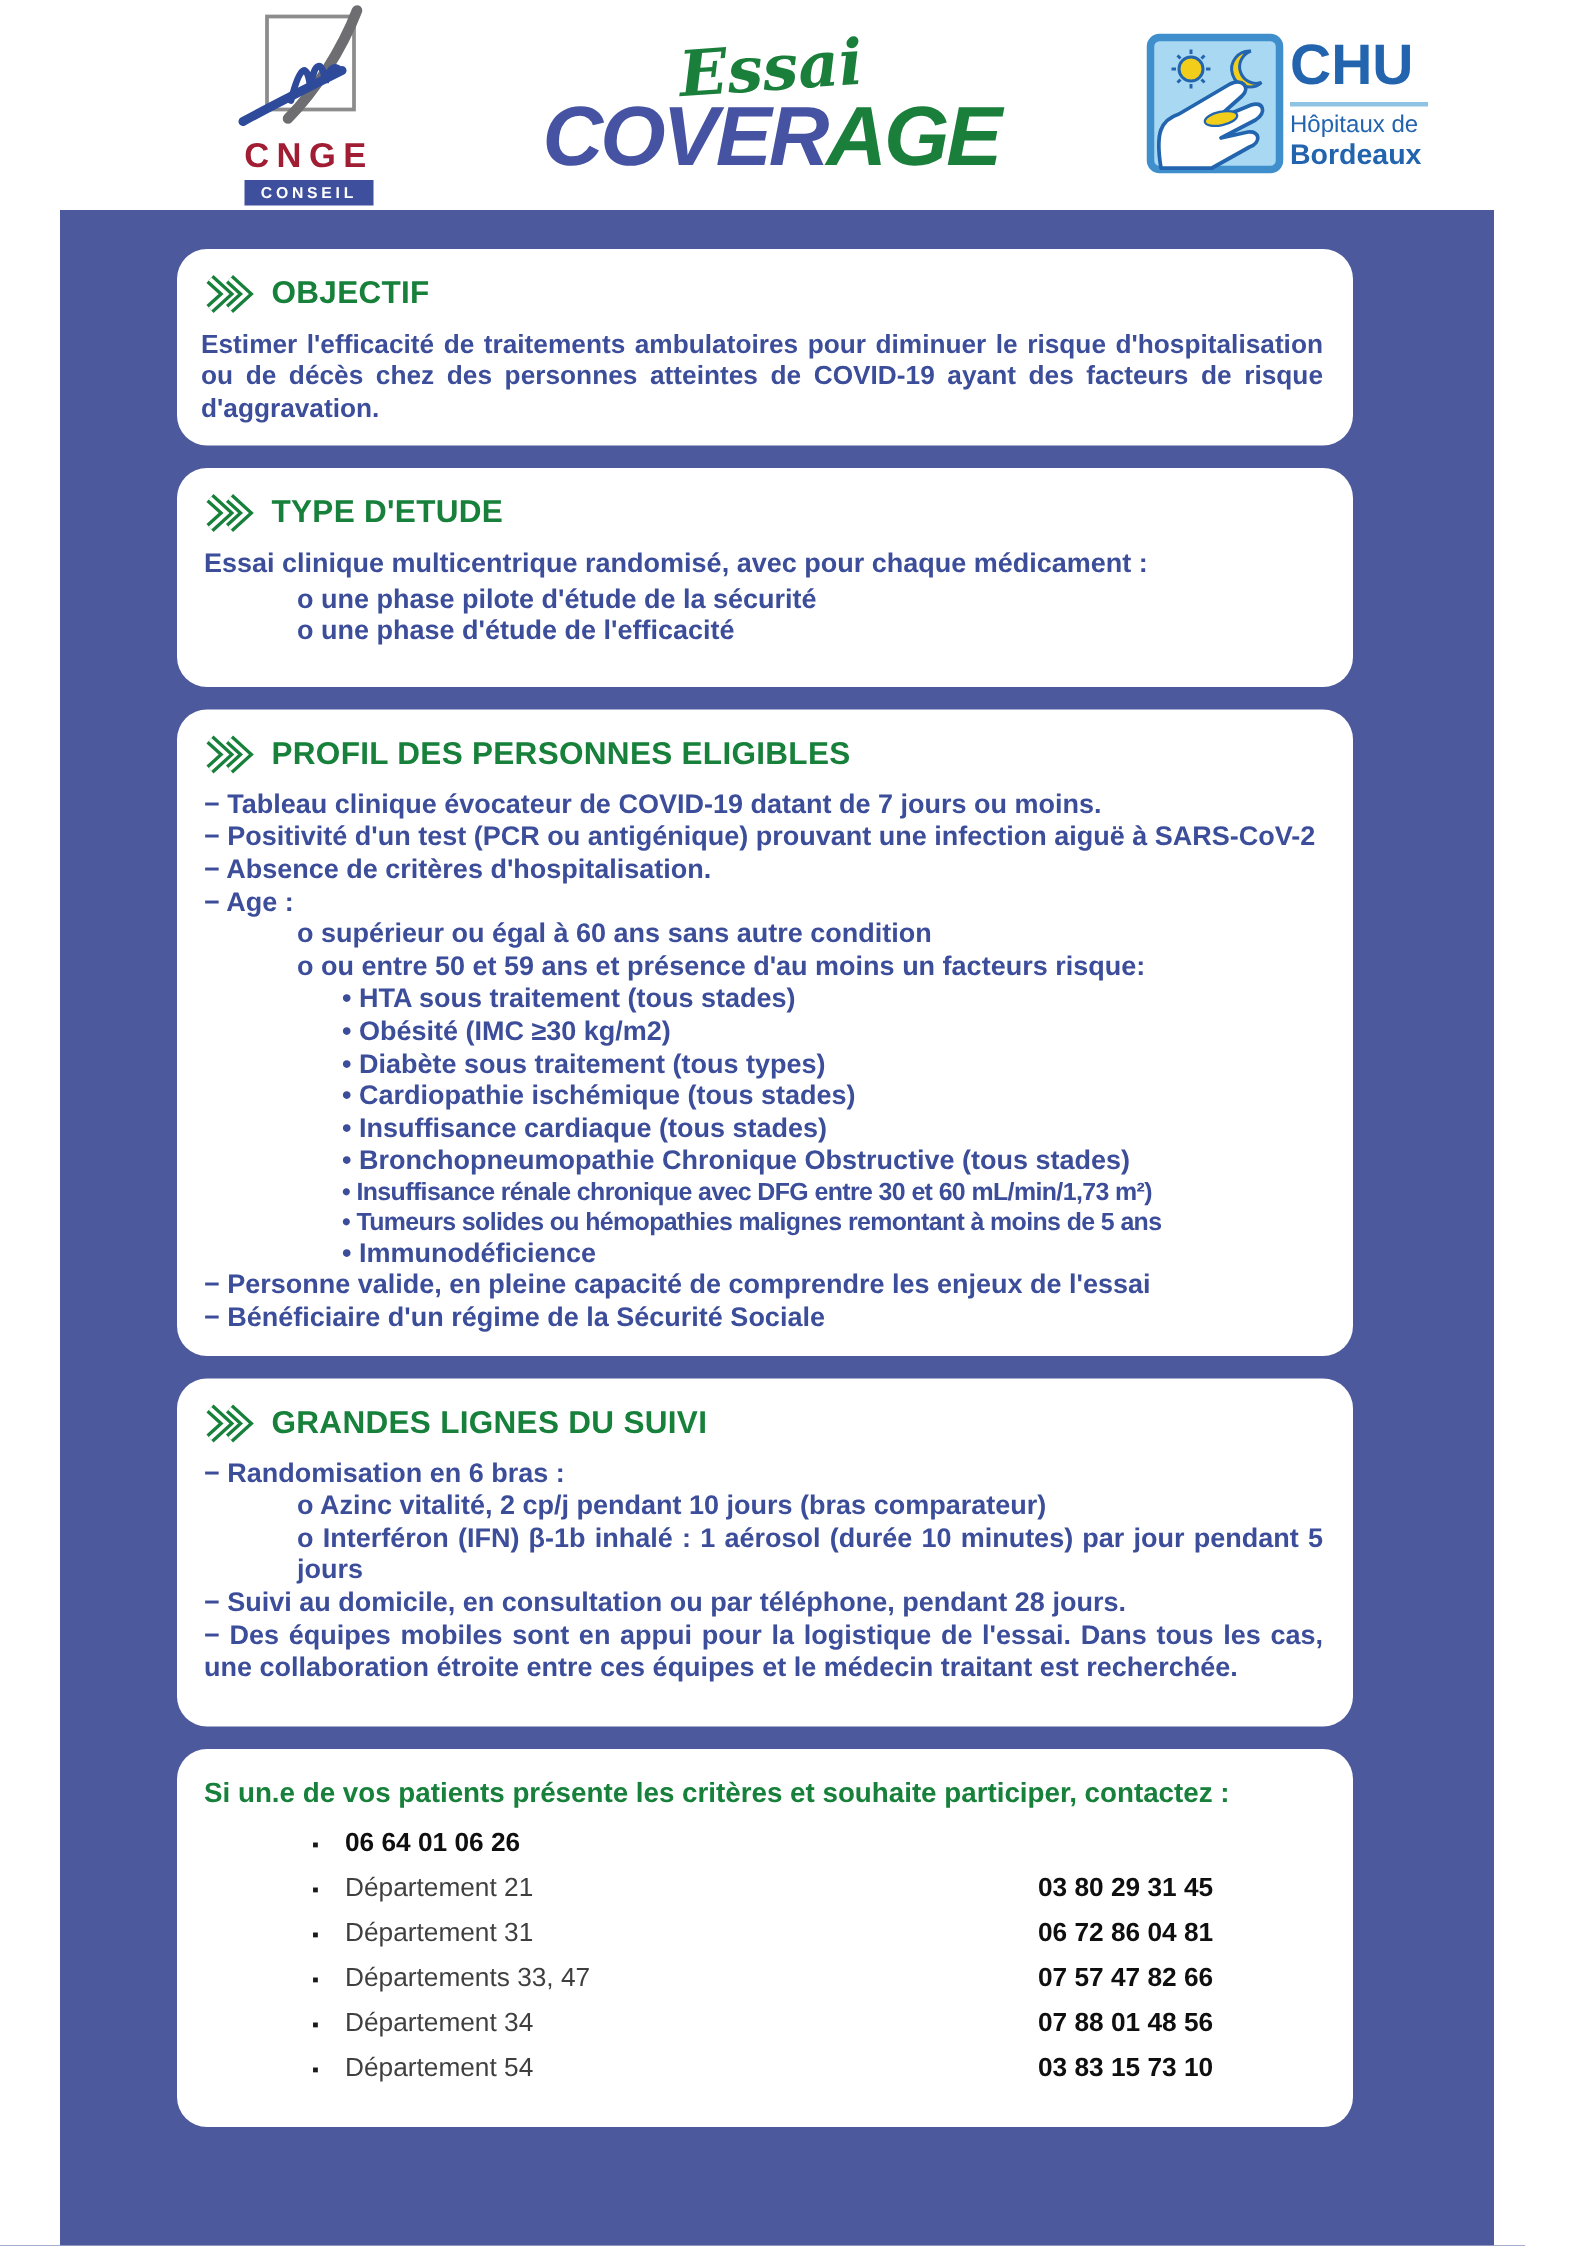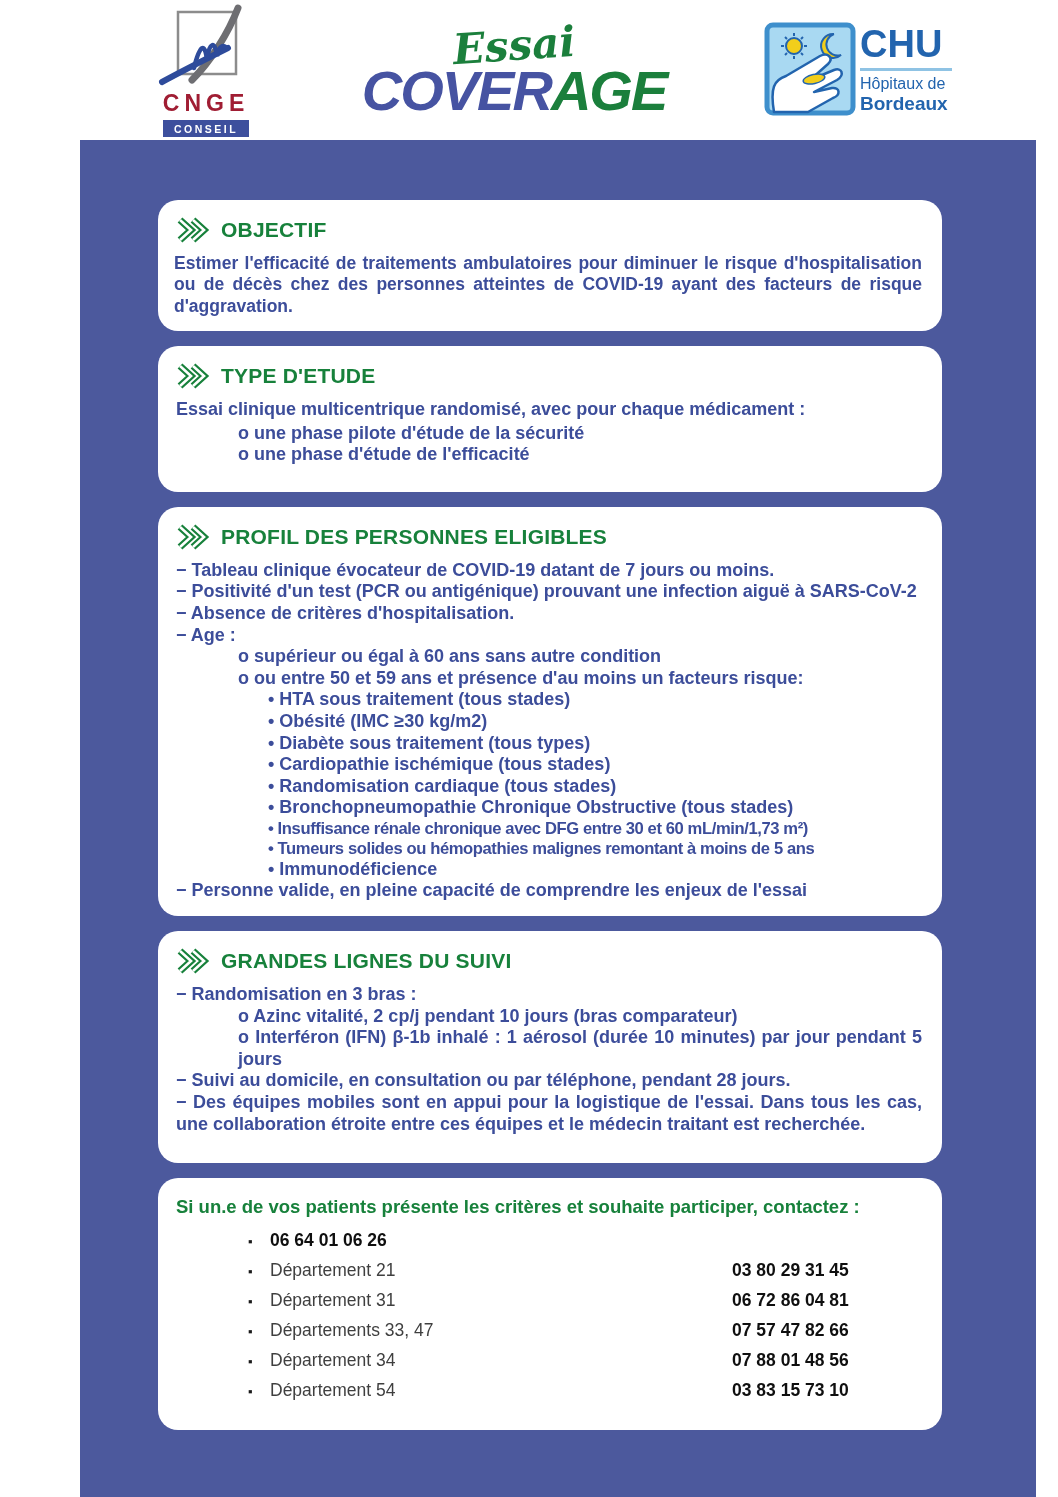--- a/index.html
+++ b/index.html
@@ -20,21 +20,21 @@
   .title-main{font-size:56px;font-weight:bold;font-style:italic;letter-spacing:-2px;line-height:1;}
   .title-main .tb{color:#4653A2;}
   .title-main .tg{color:#1B7F3C;}
   .chu{margin-right:106px;display:flex;align-items:center;gap:4px;flex:0 0 auto;}
   .chu-text{color:#2264AE;text-align:left;}
   .chu-name{font-size:38px;font-weight:bold;line-height:1;}
   .chu-div{border:none;border-top:3px solid #8FC3E4;margin:5px 0 4px;width:92px;}
   .chu-sub1{font-size:16px;line-height:1.1;}
   .chu-sub2{font-size:19px;font-weight:bold;line-height:1.15;}
   
-  .panel{margin-left:80px;width:956px;height:1357px;background:#4C599D;box-sizing:border-box;padding-top:60px;}
+  .panel{margin-left:40px;width:956px;height:1357px;background:#4C599D;box-sizing:border-box;padding-top:26px;}
   .card{width:784px;margin:0 0 15px 78px;background:#ffffff;border-radius:20px;
     padding:10px 20px 14px 16px;box-sizing:border-box;}
   .sec-head{display:flex;align-items:center;gap:9px;margin:7px 0 10px 2px;}
   .sec-title{color:#17813B;font-size:21px;font-weight:bold;letter-spacing:0.2px;}
   .chev{flex:0 0 auto;}
   .body-text{color:#3C4D9A;font-weight:bold;font-size:17.5px;line-height:1.22;}
   .just{text-align:justify;}
   .ln{color:#3C4D9A;font-weight:bold;font-size:18px;line-height:1.2;}
   .l0{padding-left:2px;text-align:justify;}
   .l1{padding-left:64px;}
@@ -140,39 +140,40 @@
     <div class="ln l0">− Tableau clinique évocateur de COVID-19 datant de 7 jours ou moins.</div>
     <div class="ln l0">− Positivité d'un test (PCR ou antigénique) prouvant une infection aiguë à SARS-CoV-2</div>
     <div class="ln l0">− Absence de critères d'hospitalisation.</div>
     <div class="ln l0">− Age :</div>
     <div class="ln l1">o supérieur ou égal à 60 ans sans autre condition</div>
     <div class="ln l1">o ou entre 50 et 59 ans et présence d'au moins un facteurs risque:</div>
     <div class="ln l2">• HTA sous traitement (tous stades)</div>
     <div class="ln l2">• Obésité (IMC ≥30 kg/m2)</div>
     <div class="ln l2">• Diabète sous traitement (tous types)</div>
     <div class="ln l2">• Cardiopathie ischémique (tous stades)</div>
-    <div class="ln l2">• Randomisation cardiaque (tous stades)</div>
+    <div class="ln l2">• Insuffisance cardiaque (tous stades)</div>
     <div class="ln l2">• Bronchopneumopathie Chronique Obstructive (tous stades)</div>
     <div class="ln l2 cond">• Insuffisance rénale chronique avec DFG entre 30 et 60 mL/min/1,73 m²)</div>
     <div class="ln l2 cond">• Tumeurs solides ou hémopathies malignes remontant à moins de 5 ans</div>
     <div class="ln l2">• Immunodéficience</div>
     <div class="ln l0">− Personne valide, en pleine capacité de comprendre les enjeux de l'essai</div>
+    <div class="ln l0">− Bénéficiaire d'un régime de la Sécurité Sociale</div>
   </div>
 
   <div class="card">
     <div class="sec-head">
       <svg class="chev" width="36" height="26" viewBox="0 0 36 26">
         <path d="M4 3 L15 13 L4 23" stroke="#17813B" stroke-width="7" fill="none"></path>
         <path d="M4 3 L15 13 L4 23" stroke="#ffffff" stroke-width="2.6" fill="none"></path>
         <path d="M17 3 L28 13 L17 23" stroke="#17813B" stroke-width="7" fill="none"></path>
         <path d="M17 3 L28 13 L17 23" stroke="#ffffff" stroke-width="2.6" fill="none"></path>
       </svg>
       <span class="sec-title">GRANDES LIGNES DU SUIVI</span>
     </div>
-    <div class="ln l0">− Randomisation en 3 bras :</div>
+    <div class="ln l0">− Randomisation en 6 bras :</div>
     <div class="ln l1">o Azinc vitalité, 2 cp/j pendant 10 jours (bras comparateur)</div>
     <div class="ln l1 just">o Interféron (IFN) β-1b inhalé : 1 aérosol (durée 10 minutes) par jour pendant 5 jours</div>
     <div class="ln l0">− Suivi au domicile, en consultation ou par téléphone, pendant 28 jours.</div>
     <div class="ln l0">− Des équipes mobiles sont en appui pour la logistique de l'essai. Dans tous les cas, une collaboration étroite entre ces équipes et le médecin traitant est recherchée.</div>
     <div style="height:14px"></div>
   </div>
 
   <div class="card">
     <div class="contact-title">Si un.e de vos patients présente les critères et souhaite participer, contactez :</div>
 

